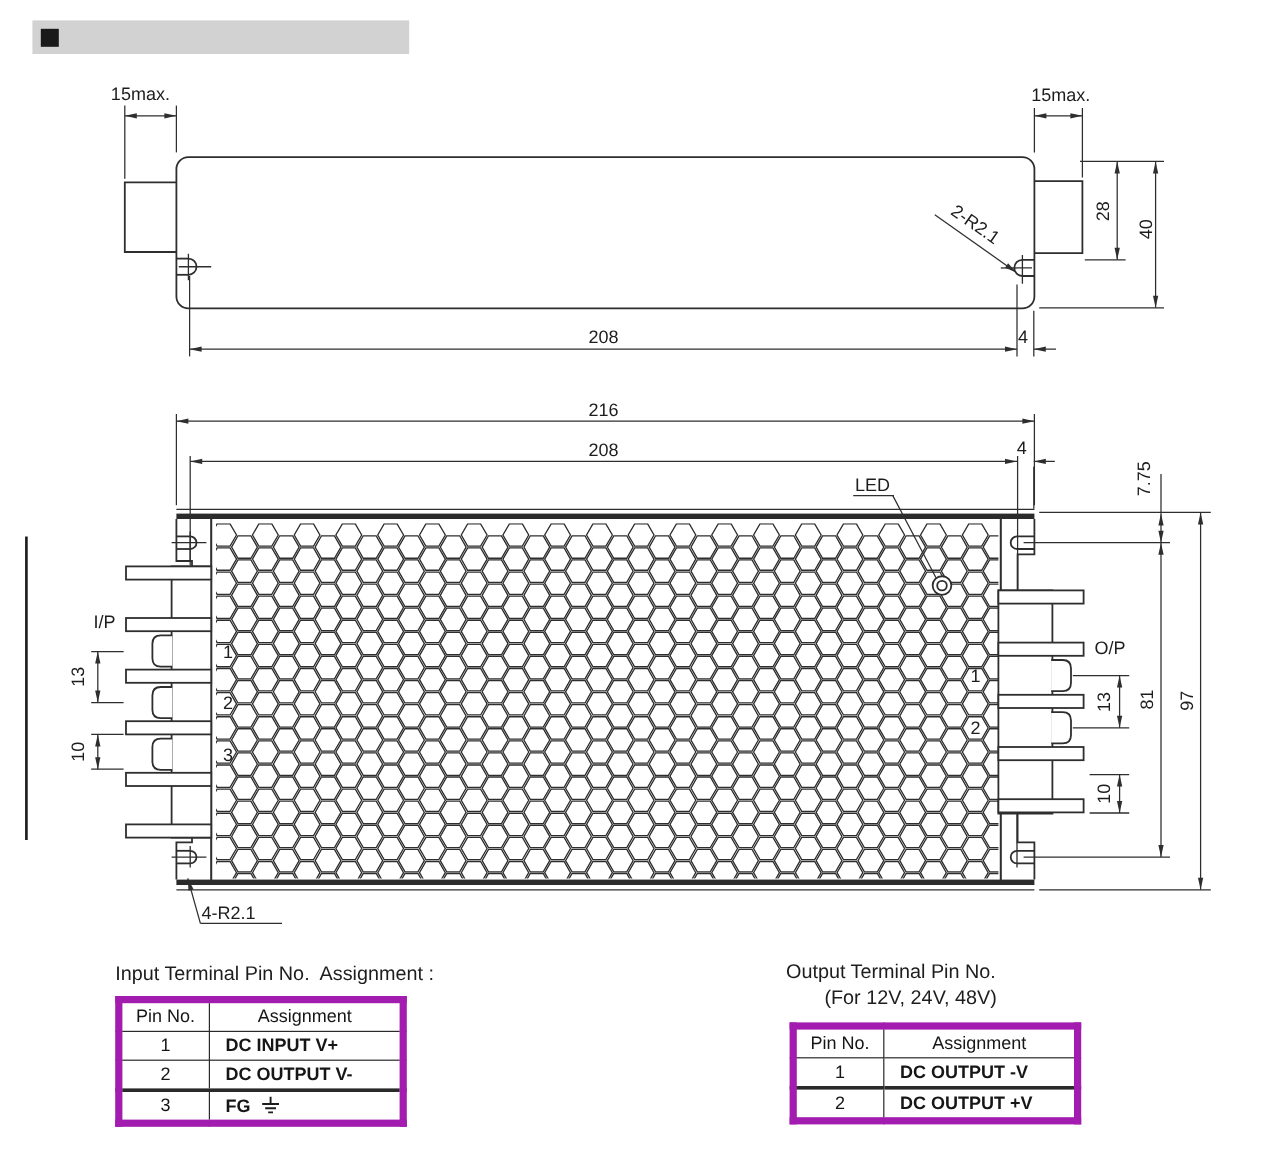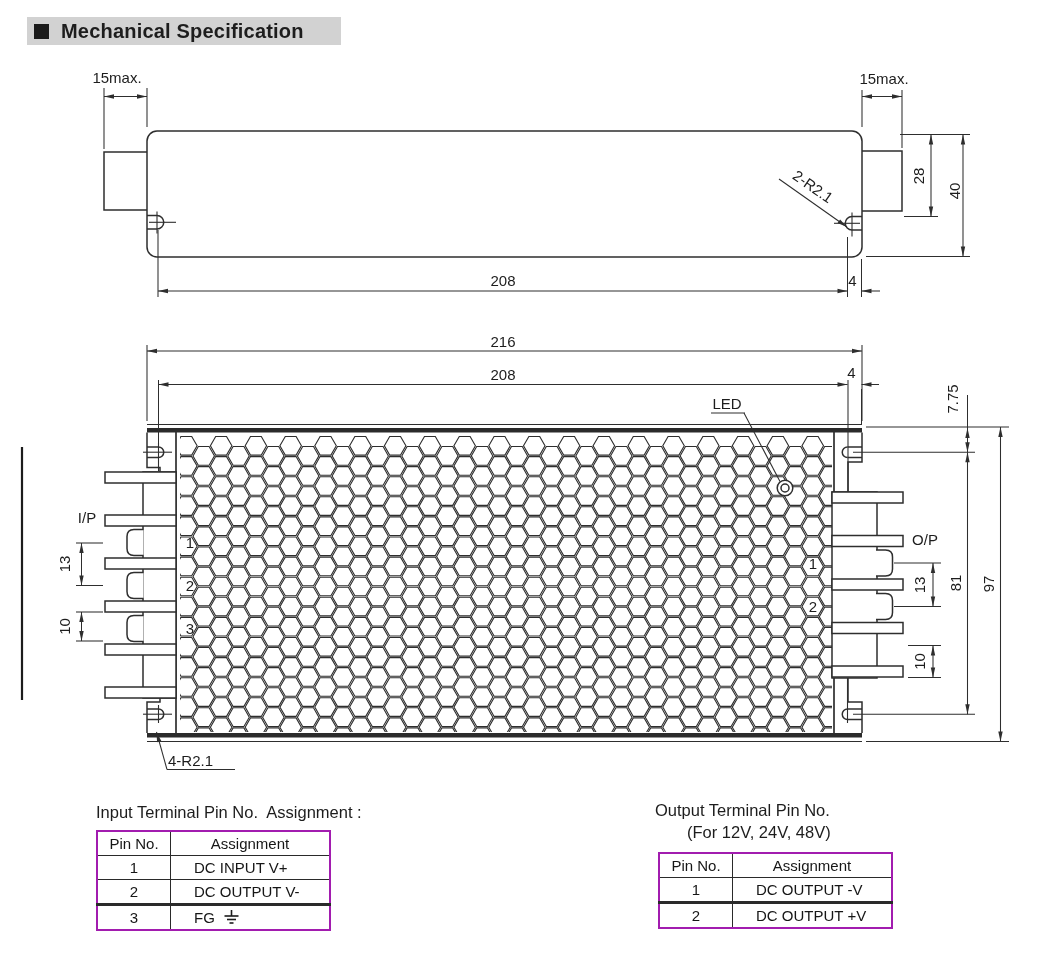--- a/index.html
+++ b/index.html
@@ -5,35 +5,34 @@
   html,body{margin:0;padding:0;background:#ffffff;}
   .page{position:relative;width:1051px;height:975px;background:#fff;overflow:hidden;
         font-family:"Liberation Sans", sans-serif;color:#1d1d1d;}
   svg text{font-family:"Liberation Sans", sans-serif;fill:#1d1d1d;}
   .titlebar{position:absolute;left:27px;top:17px;width:314px;height:28px;background:#d2d2d2;
             display:flex;align-items:center;}
   .titlesq{width:15px;height:15px;background:#1a1a1a;margin-left:7px;flex:0 0 auto;}
   .titletxt{font-size:20px;font-weight:bold;margin-left:12px;letter-spacing:0.2px;white-space:nowrap;}
   .sechead{position:absolute;font-size:16.5px;white-space:pre;text-align:center;}
   .tbl{position:absolute;border-collapse:collapse;table-layout:fixed;background:#fff;
-       font-size:15px;color:#161616;border:2px solid #a21caf;}
+       font-size:15px;color:#161616;border:6px solid #a21caf;}
   .tbl td{border:1.5px solid #2a2a2a;height:23px;text-align:center;padding:0;overflow:hidden;}
-  .tbl td.al{text-align:left;padding-left:23px;}
+  .tbl td.al{text-align:left;padding-left:13px;font-weight:bold;}
   .tbl tr.thick td{border-top:3px solid #2a2a2a;}
   .c1{width:72px;} .c2{width:158px;}
   .gicon{vertical-align:-2px;margin-left:8px;}
 </style>
 </head>
 <body>
 
 <div class="page">
 
   <div class="titlebar">
     <div class="titlesq"></div>
-    <div class="titletxt">Mechanical Specification</div>
   </div>
 
   <svg id="dwg" width="1051" height="975" viewBox="0 0 1051 975" style="position:absolute;left:0;top:0;" xmlns="http://www.w3.org/2000/svg">
     <defs>
       <marker id="ma" markerWidth="12" markerHeight="6" refX="10.5" refY="2.6" orient="auto" markerUnits="userSpaceOnUse">
           <path d="M0.5,0.4 L10.5,2.6 L0.5,4.8 z" fill="#2e2e2e"></path>
         </marker>
       <marker id="mas" markerWidth="12" markerHeight="6" refX="10.5" refY="2.6" orient="auto-start-reverse" markerUnits="userSpaceOnUse">
           <path d="M0.5,0.4 L10.5,2.6 L0.5,4.8 z" fill="#2e2e2e"></path>
         </marker>

